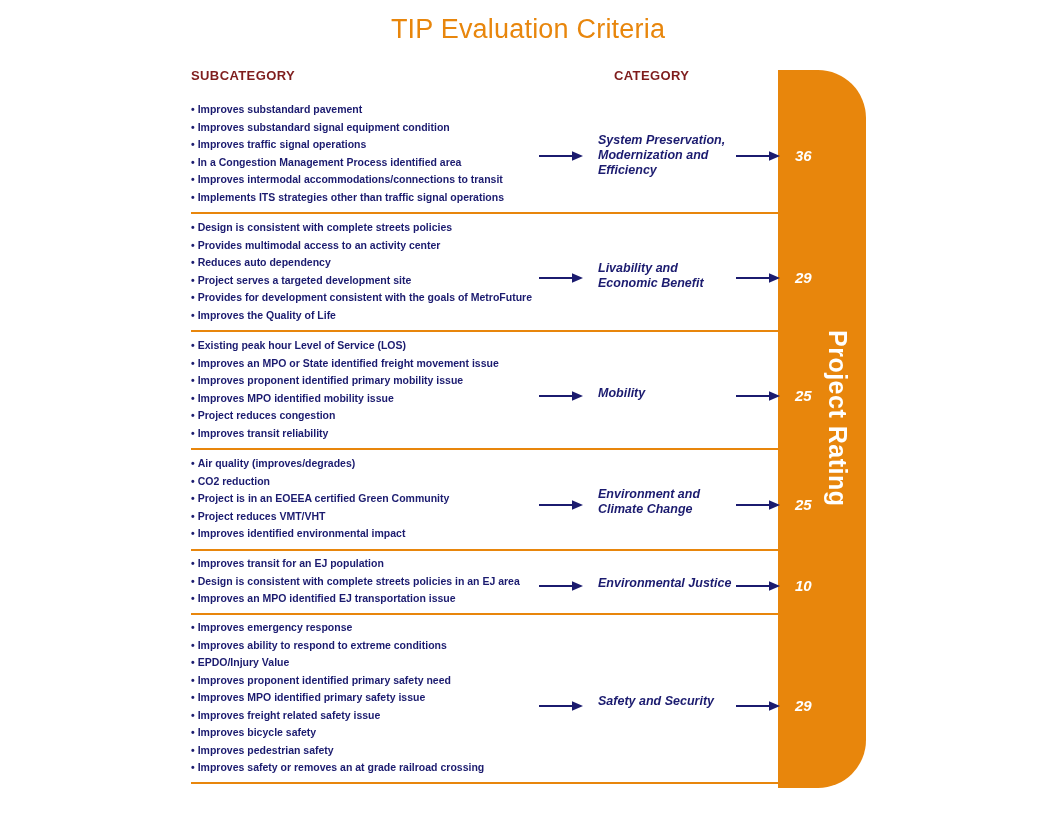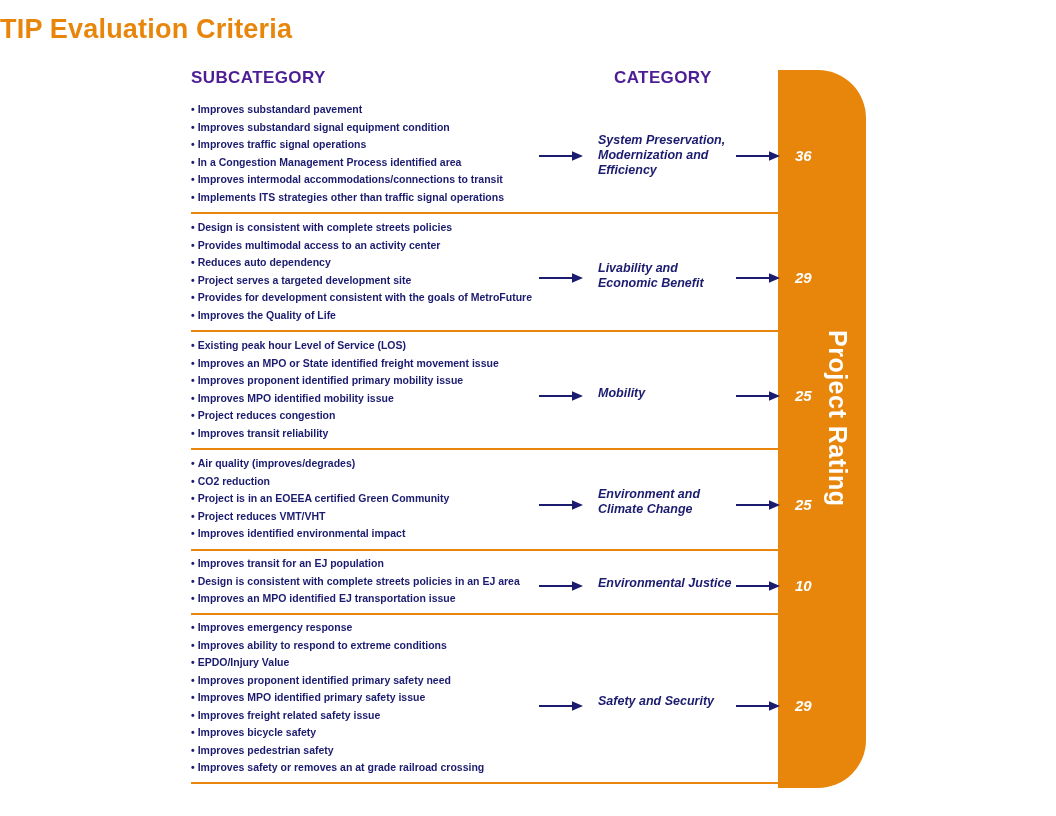--- a/index.html
+++ b/index.html
@@ -13,32 +13,33 @@
     position: relative;
     font-family: "Liberation Sans", sans-serif;
     overflow: hidden;
   }
 
   #page-title {
     position: absolute;
     top: 14px;
     left: 0;
     width: 1056px;
+    text-align: center;
     font-size: 27px;
-    font-weight: bold;
+    font-weight: normal;
     color: #E8860C;
     letter-spacing: 0.2px;
   }
 
   
   .col-header {
     position: absolute;
-    font-size: 17px;
-    font-weight: bold;
-    color: #4c1d95;
+    font-size: 13px;
+    font-weight: bold;
+    color: #7f1d1d;
     letter-spacing: 0.4px;
   }
   #header-subcategory { left: 191px; top: 68px; }
   #header-category    { left: 598px; top: 68px; margin-left: 16px; }
 
   
   #rating-bar {
     position: absolute;
     left: 778px;
     top: 70px;

